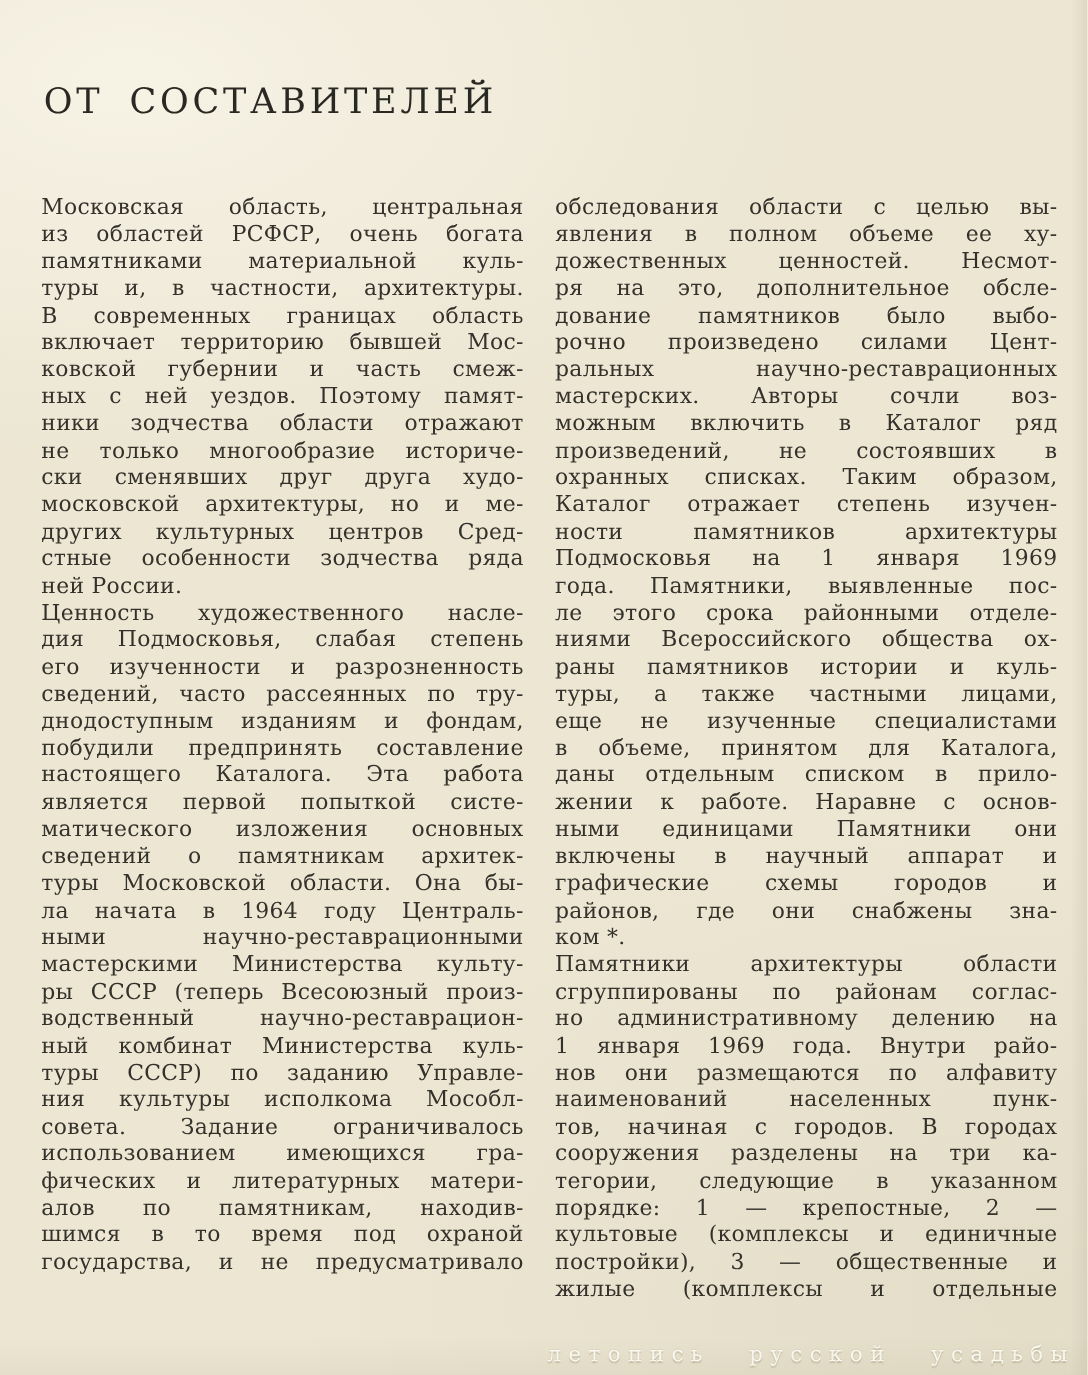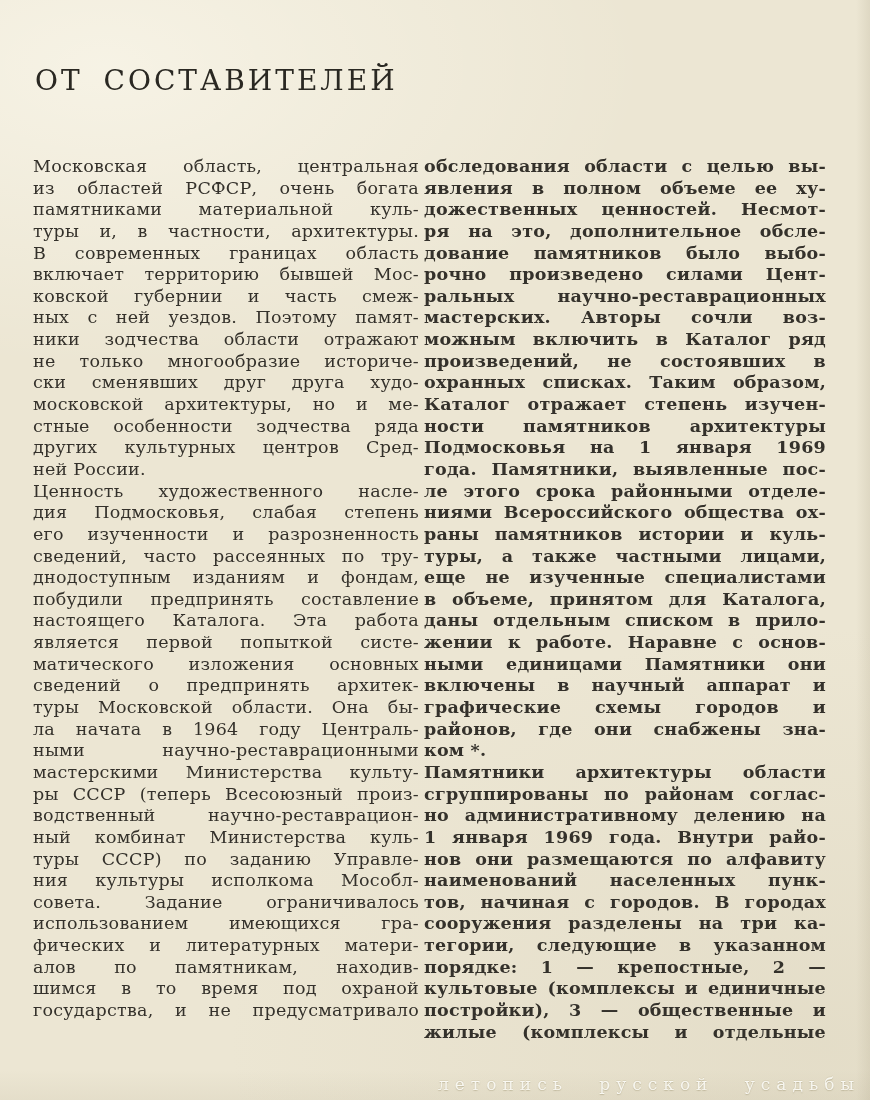--- a/index.html
+++ b/index.html
@@ -31,21 +31,21 @@
     word-spacing: 9px;
     color: #2a2822;
     white-space: nowrap;
   }
   .col {
     position: absolute;
     top: 156px;
     color: #34312b;
   }
   .col-left  { left: 33px;  width: 386px; }
-  .col-right { left: 424px; width: 402px; font-weight: bold; }
+  .col-right { left: 444px; width: 402px; }
   .tline {
     font-size: 17.5px;
     line-height: 21.65px;
     height: 21.65px;
     letter-spacing: 0.25px;
     text-align: justify;
     text-align-last: justify;
     overflow: hidden;
   }
   .tline.flush {
@@ -77,33 +77,33 @@
       <div class="tline">памятниками материальной куль-</div>
       <div class="tline">туры и, в частности, архитектуры.</div>
       <div class="tline">В современных границах область</div>
       <div class="tline">включает территорию бывшей Мос-</div>
       <div class="tline">ковской губернии и часть смеж-</div>
       <div class="tline">ных с ней уездов. Поэтому памят-</div>
       <div class="tline">ники зодчества области отражают</div>
       <div class="tline">не только многообразие историче-</div>
       <div class="tline">ски сменявших друг друга худо-</div>
       <div class="tline">московской архитектуры, но и ме-</div>
+      <div class="tline">других культурных центров Сред-</div>
       <div class="tline">стные особенности зодчества ряда</div>
-      <div class="tline">других культурных центров Сред-</div>
       <div class="tline flush">ней России.</div>
       <div class="tline">Ценность художественного насле-</div>
       <div class="tline">дия Подмосковья, слабая степень</div>
       <div class="tline">его изученности и разрозненность</div>
       <div class="tline">сведений, часто рассеянных по тру-</div>
       <div class="tline">днодоступным изданиям и фондам,</div>
       <div class="tline">побудили предпринять составление</div>
       <div class="tline">настоящего Каталога. Эта работа</div>
       <div class="tline">является первой попыткой систе-</div>
       <div class="tline">матического изложения основных</div>
-      <div class="tline">сведений о предпринять архитек-</div>
+      <div class="tline">сведений о памятникам архитек-</div>
       <div class="tline">туры Московской области. Она бы-</div>
       <div class="tline">ла начата в 1964 году Централь-</div>
       <div class="tline">ными научно-реставрационными</div>
       <div class="tline">мастерскими Министерства культу-</div>
       <div class="tline">ры СССР (теперь Всесоюзный произ-</div>
       <div class="tline">водственный научно-реставрацион-</div>
       <div class="tline">ный комбинат Министерства куль-</div>
       <div class="tline">туры СССР) по заданию Управле-</div>
       <div class="tline">ния культуры исполкома Мособл-</div>
       <div class="tline">совета. Задание ограничивалось</div>

